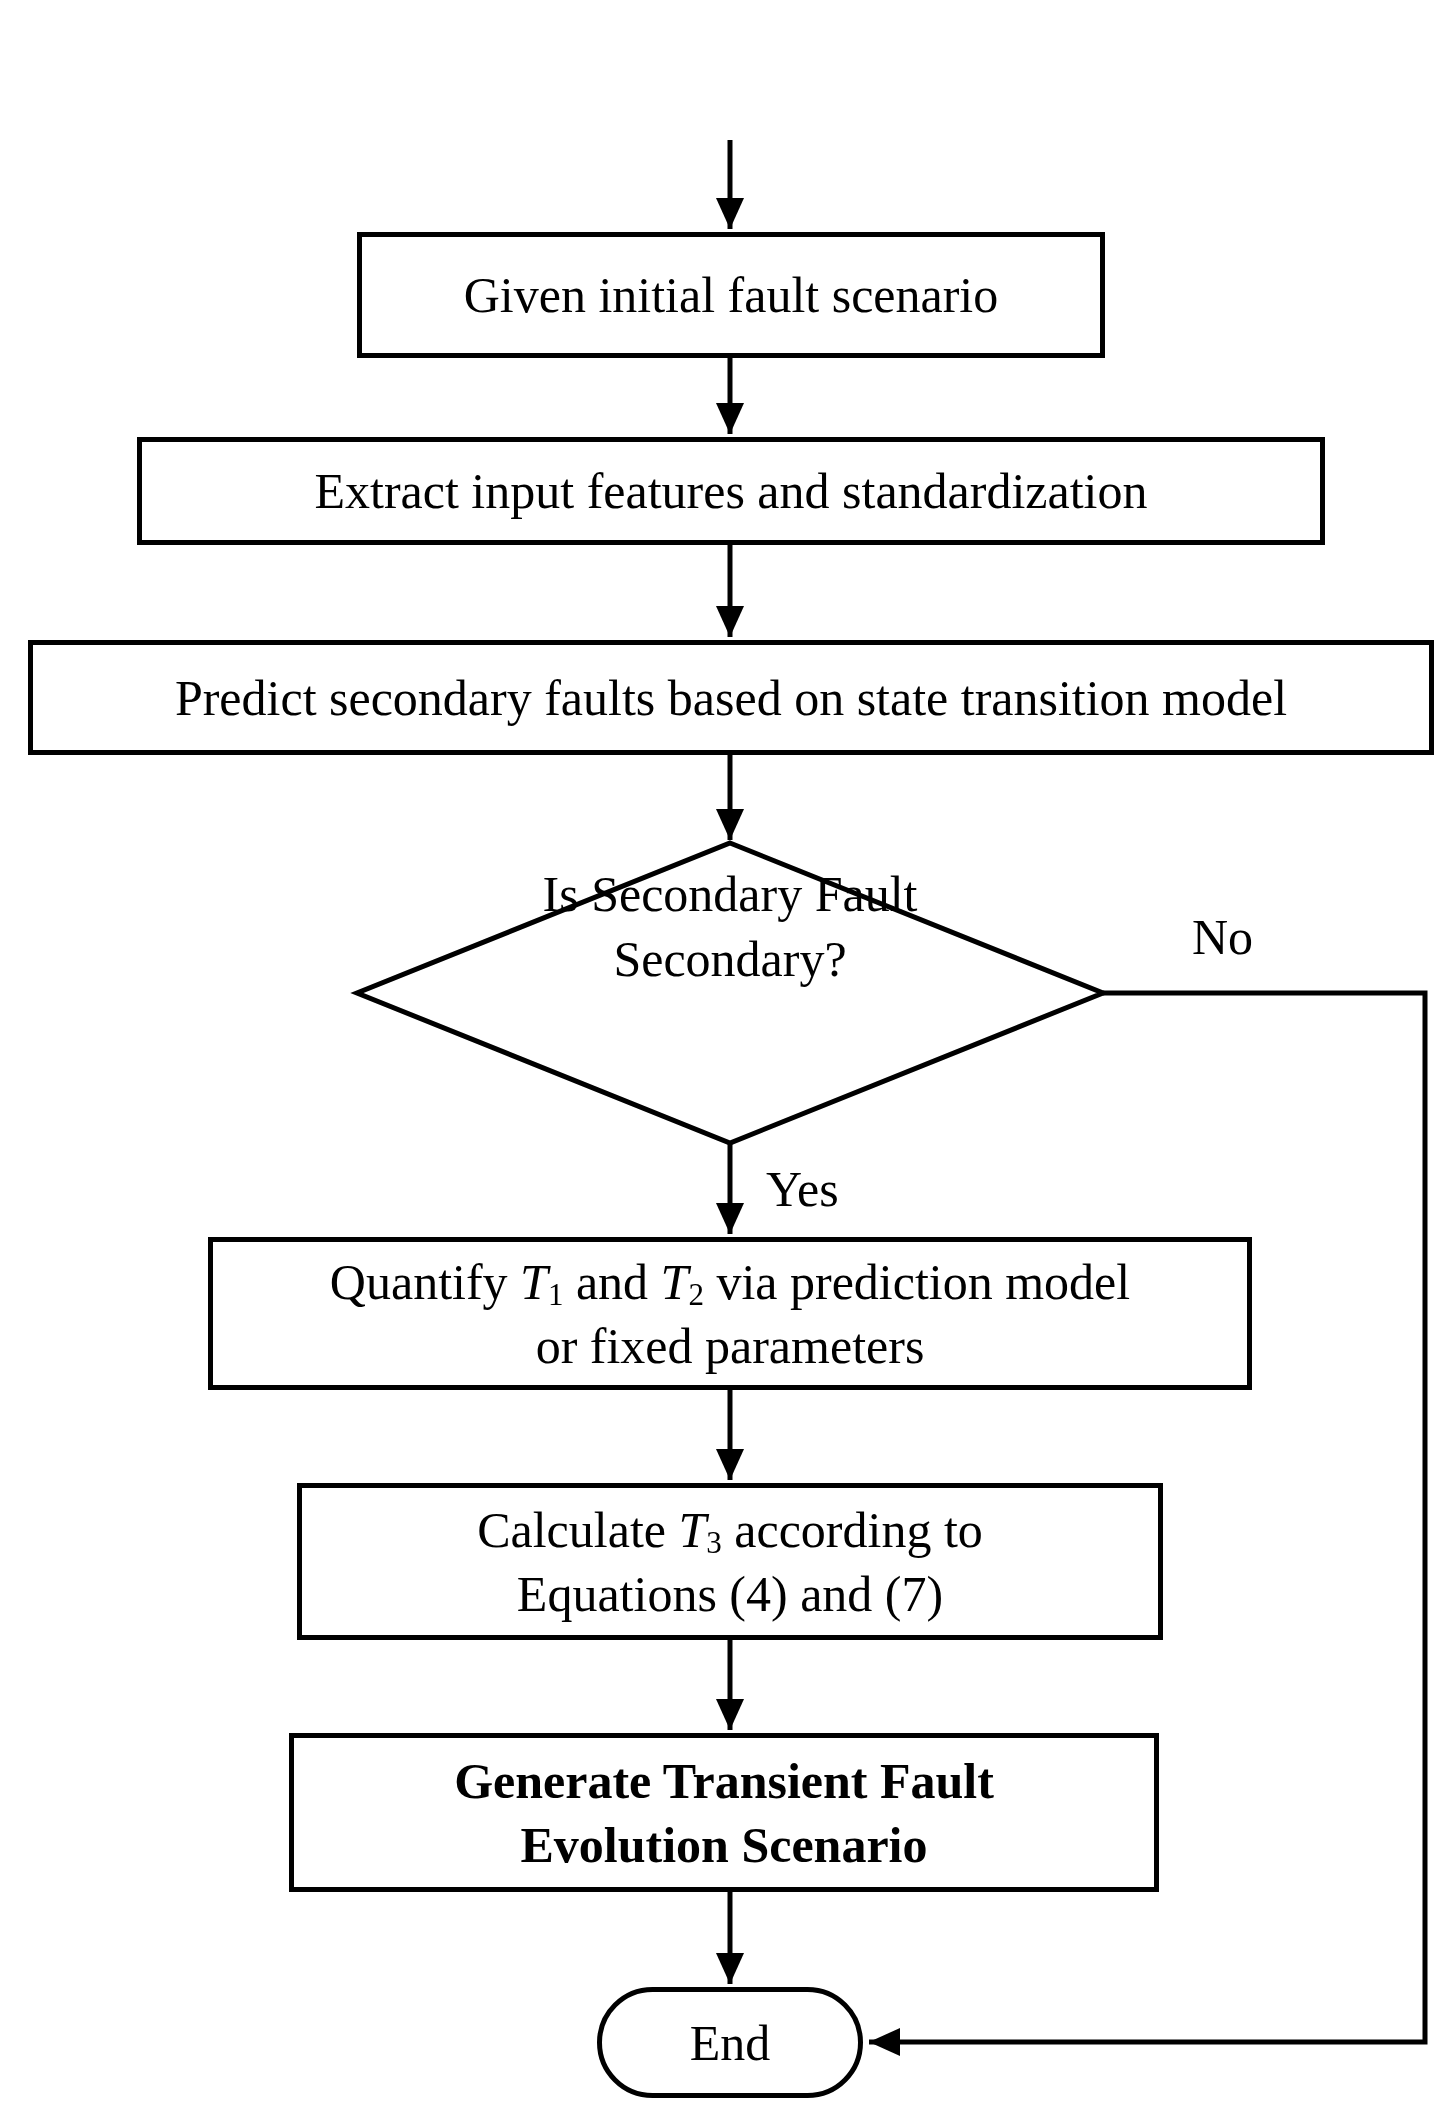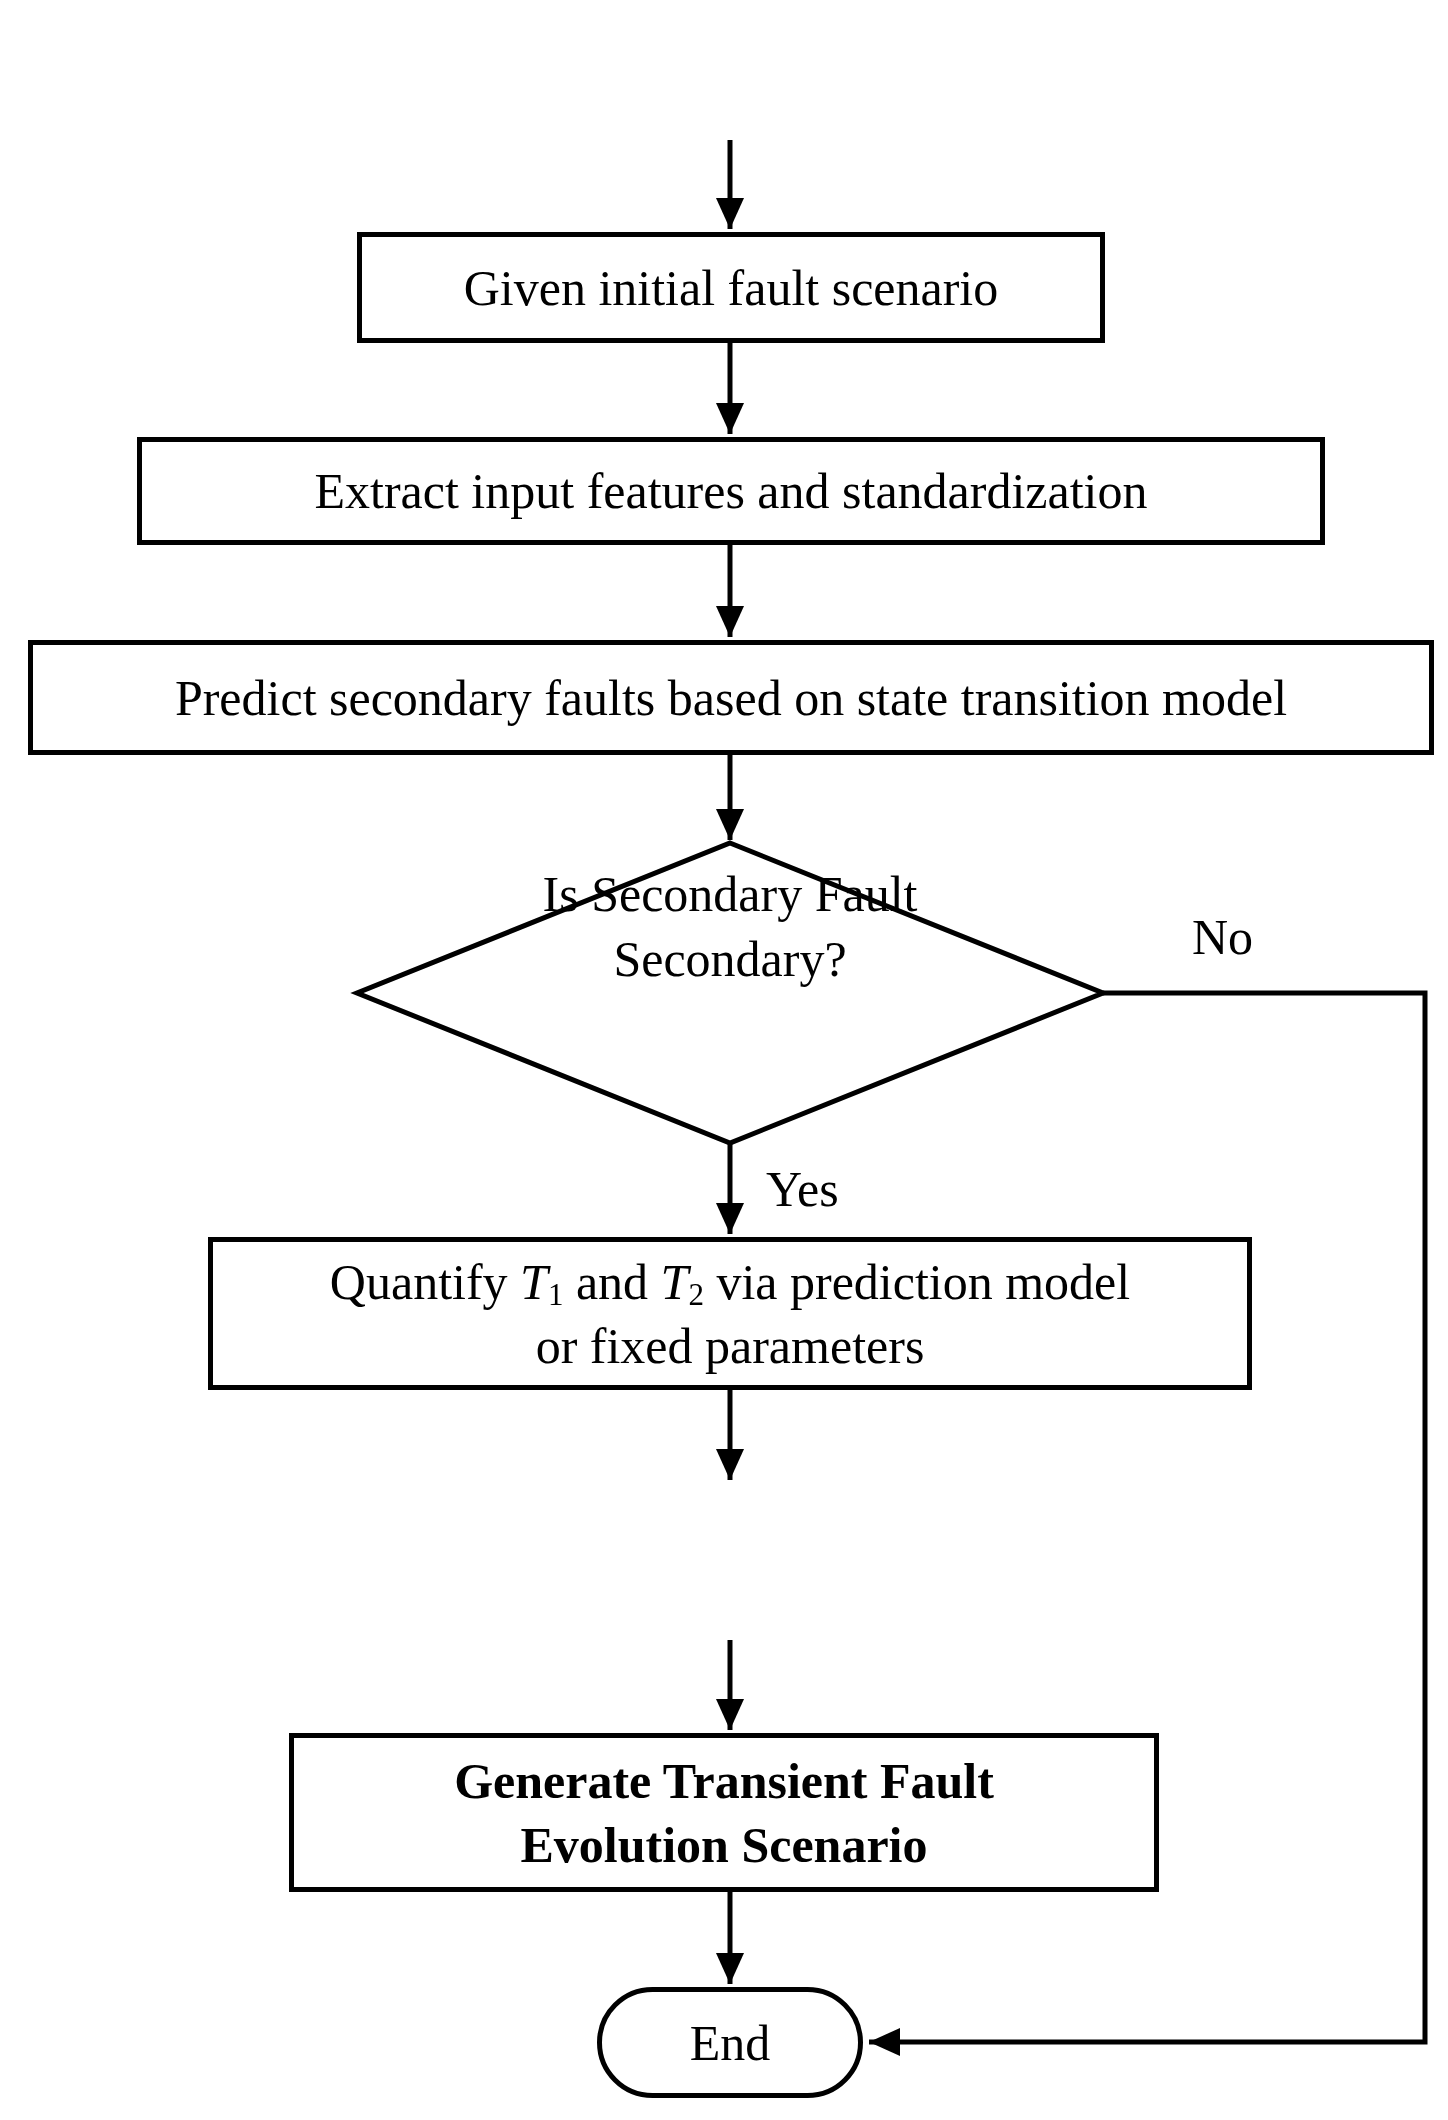--- a/index.html
+++ b/index.html
@@ -85,21 +85,21 @@
       <line x1="730" y1="1143" x2="730" y2="1234" marker-end="url(#ah)"></line>
       <line x1="730" y1="1390" x2="730" y2="1480" marker-end="url(#ah)"></line>
       <line x1="730" y1="1640" x2="730" y2="1730" marker-end="url(#ah)"></line>
       <line x1="730" y1="1892" x2="730" y2="1984" marker-end="url(#ah)"></line>
       <polyline points="1103,993 1425,993 1425,2042 869,2042" marker-end="url(#ah)"></polyline>
       <polygon points="730,843 1103,993 730,1143 357,993" fill="#ffffff"></polygon>
     </g>
   </svg>
 
 
-  <div class="node" style="left:357px; top:232px; width:748px; height:111px;">
+  <div class="node" style="left:357px; top:232px; width:748px; height:126px;">
     <span>Given initial fault scenario</span>
   </div>
 
   <div class="node" style="left:137px; top:437px; width:1188px; height:108px;">
     <span>Extract input features and standardization</span>
   </div>
 
   <div class="node" style="left:28px; top:640px; width:1406px; height:115px;">
     <span>Predict secondary faults based on state transition model</span>
   </div>
@@ -111,20 +111,24 @@
 
   <div class="edge-label" style="left:1180px; top:908px;margin-left:12px;">No</div>
 
   <div class="edge-label" style="left:766px; top:1148px;margin-top:12px;">Yes</div>
 
   <div class="node" style="left:208px; top:1237px; width:1044px; height:153px;">
     <div><span>Quantify </span><span class="tvar">T</span><sub class="tsub">1</sub><span> and </span><span class="tvar">T</span><sub class="tsub">2</sub><span> via prediction model</span></div>
     <div>or fixed parameters</div>
   </div>
 
+  <div class="node" style="left:297px; top:1483px; width:866px; height:157px;">
+    <div><span>Calculate </span><span class="tvar">T</span><sub class="tsub">3</sub><span> according to</span></div>
+    <div>Equations (4) and (7)</div>
+  </div>
 
   <div class="node" style="left:289px; top:1733px; width:870px; height:159px;font-weight:bold;">
     <div>Generate Transient Fault</div>
     <div>Evolution Scenario</div>
   </div>
 
   <div class="node stadium" style="left:597px; top:1987px; width:266px; height:111px;">
     <span>End</span>
   </div>
 

